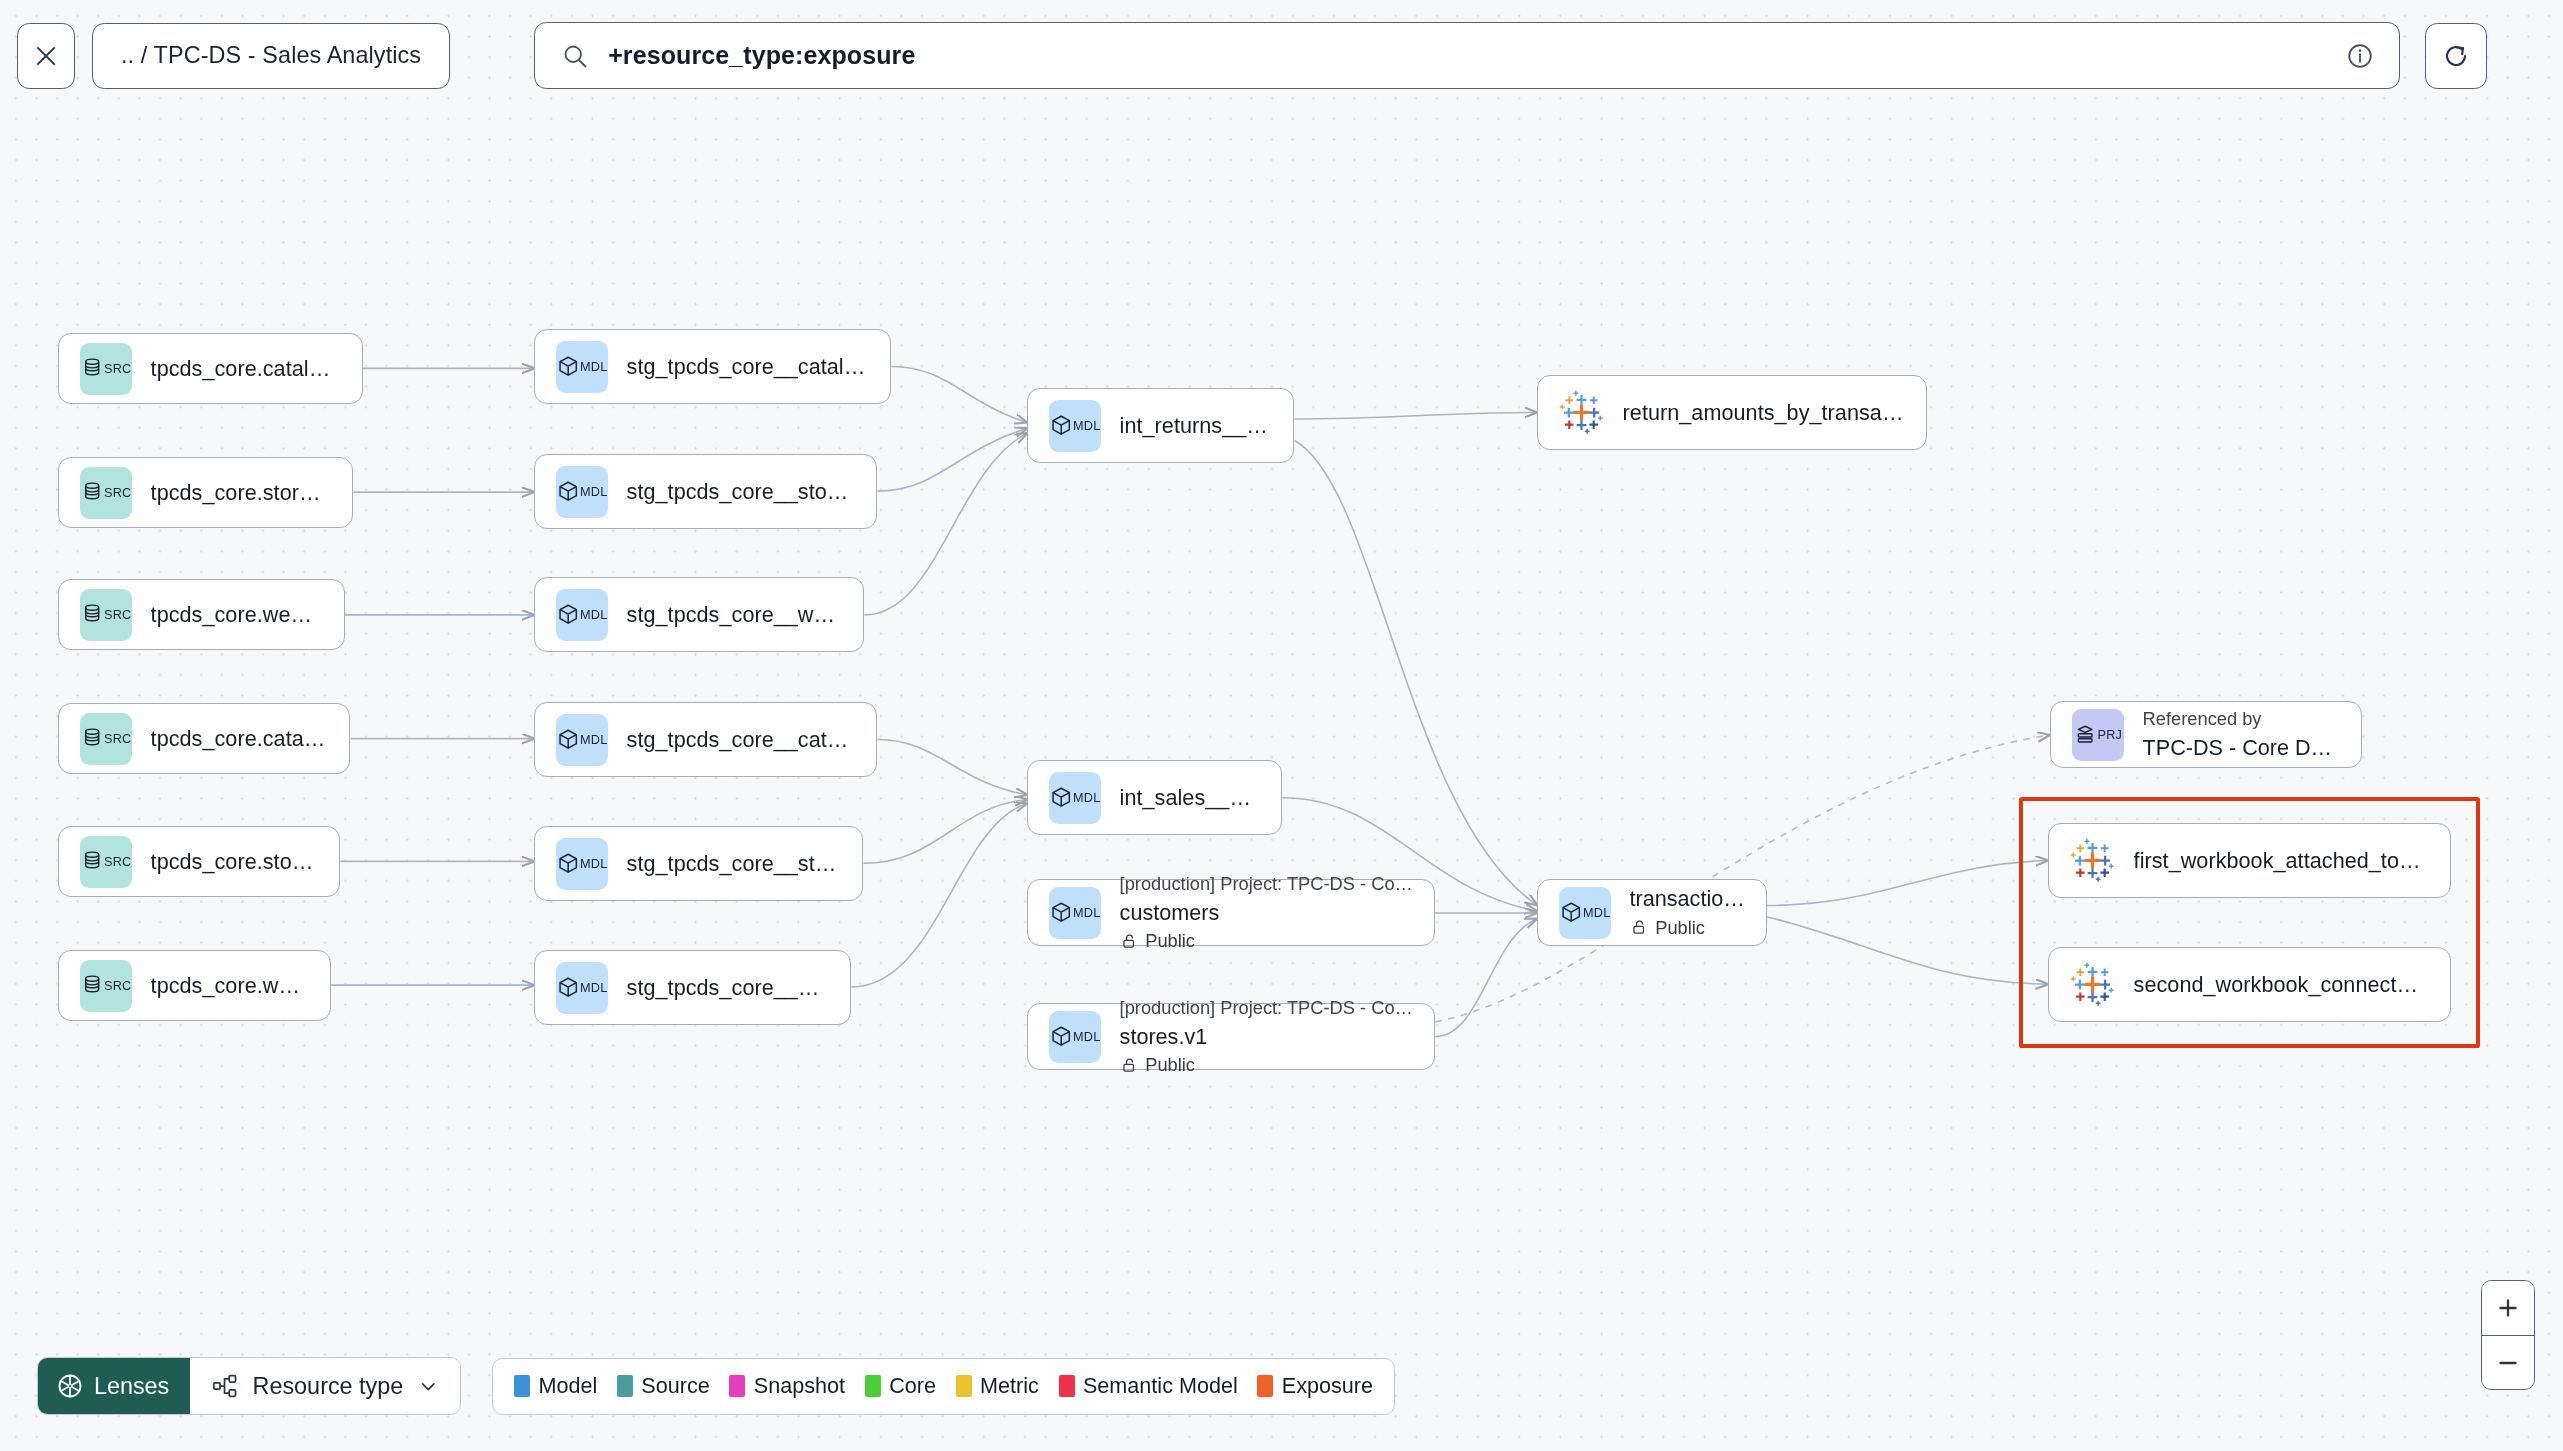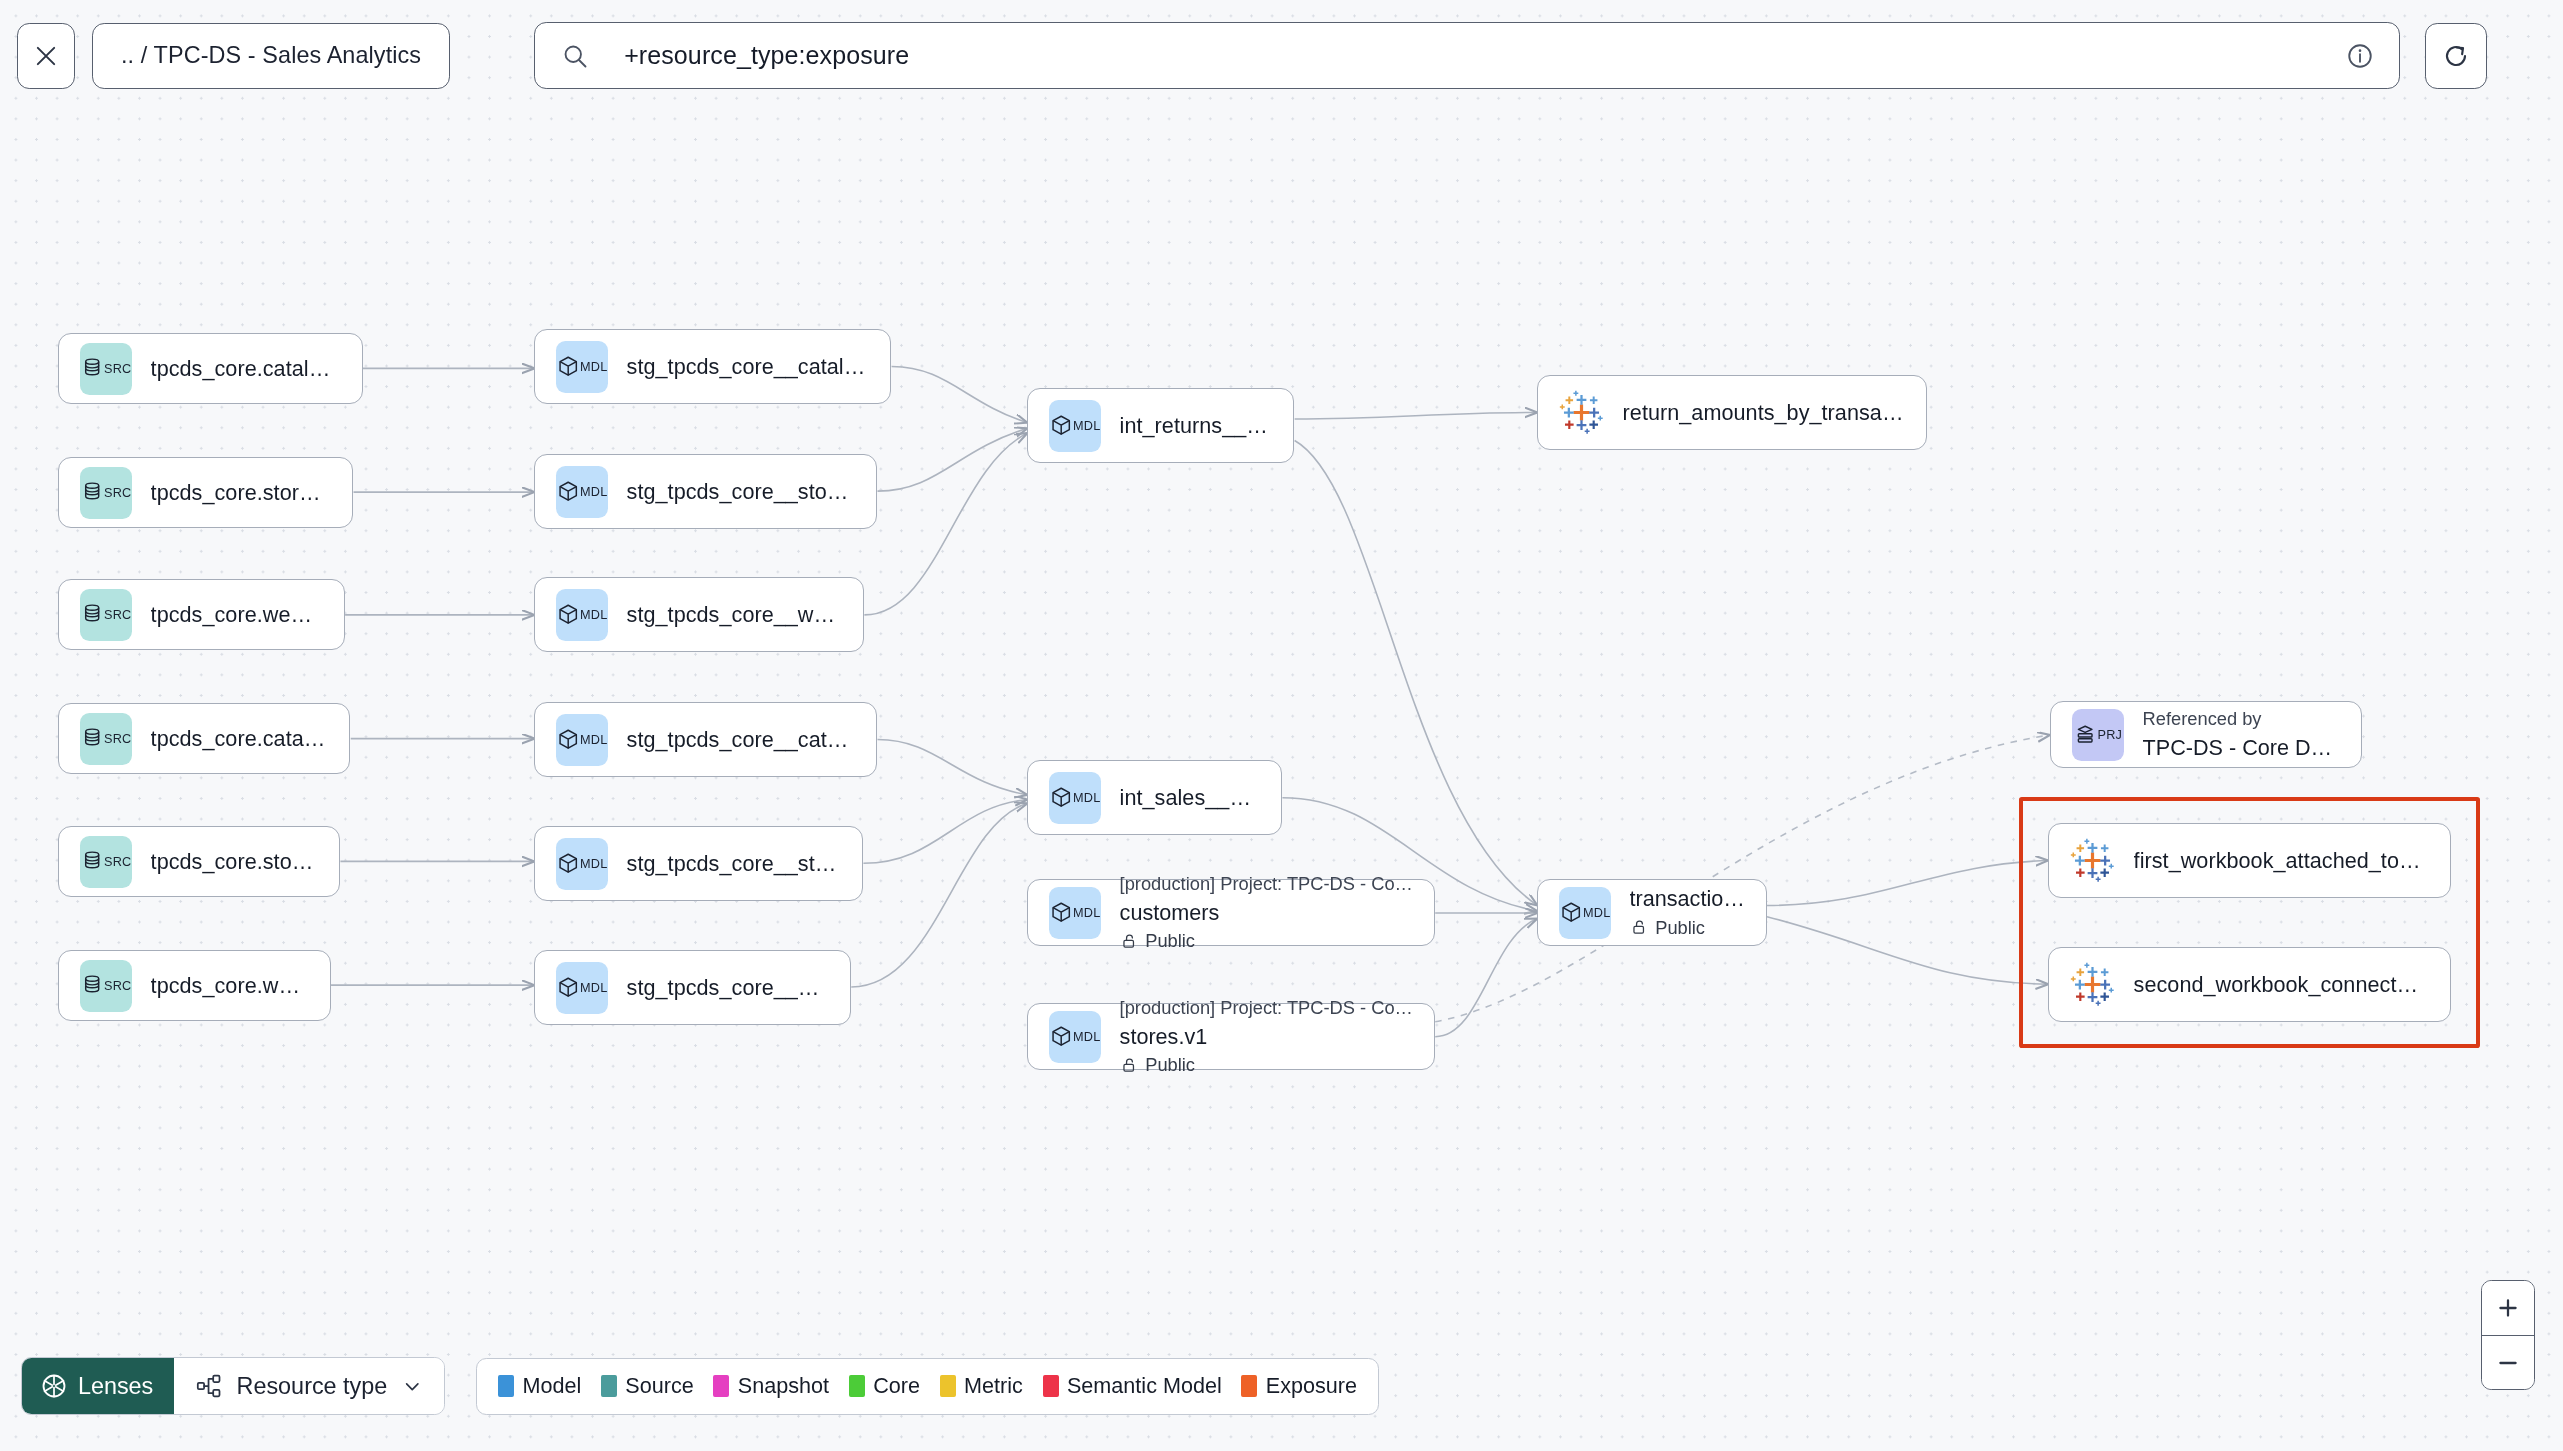--- a/index.html
+++ b/index.html
@@ -42,24 +42,25 @@
     white-space: nowrap;
   }
   .search-wrap {
     flex: 1;
     height: 67px;
     background: #fff;
     border: 1.5px solid #575f6e;
     border-radius: 12.2px;
     display: flex; align-items: center;
     padding: 0 24.4px 0 26px;
-    gap: 35px;
+    gap: 19px;
     position: relative;
     margin-left: 67px;
     max-width: 1866px;
+    font-weight: bold;
   }
   .search-val {
     flex: 1;
     font-size: 25px;
     color: #151b28;
     letter-spacing: 0.1px;
   }
   .refresh-btn { width: 62px; height: 66px; margin-left: 7.5px; }
   .icon-svg { display: block; }
 
@@ -160,20 +161,21 @@
     display: flex; align-items: center; gap: 31px;
     z-index: 30;
   }
   .lens-group {
     display: flex; align-items: stretch;
     border: 1.5px solid #c3c9d3;
     border-radius: 10.3px;
     overflow: hidden;
     background: #fff;
     height: 58px;
+    margin-left: 16px;
   }
   .lens-btn {
     background: #1f5c53;
     color: #fff;
     display: flex; align-items: center; gap: 10.3px;
     padding: 0 20.6px 0 18px;
     font-size: 23.4px;
     cursor: pointer;
   }
   .res-btn {

